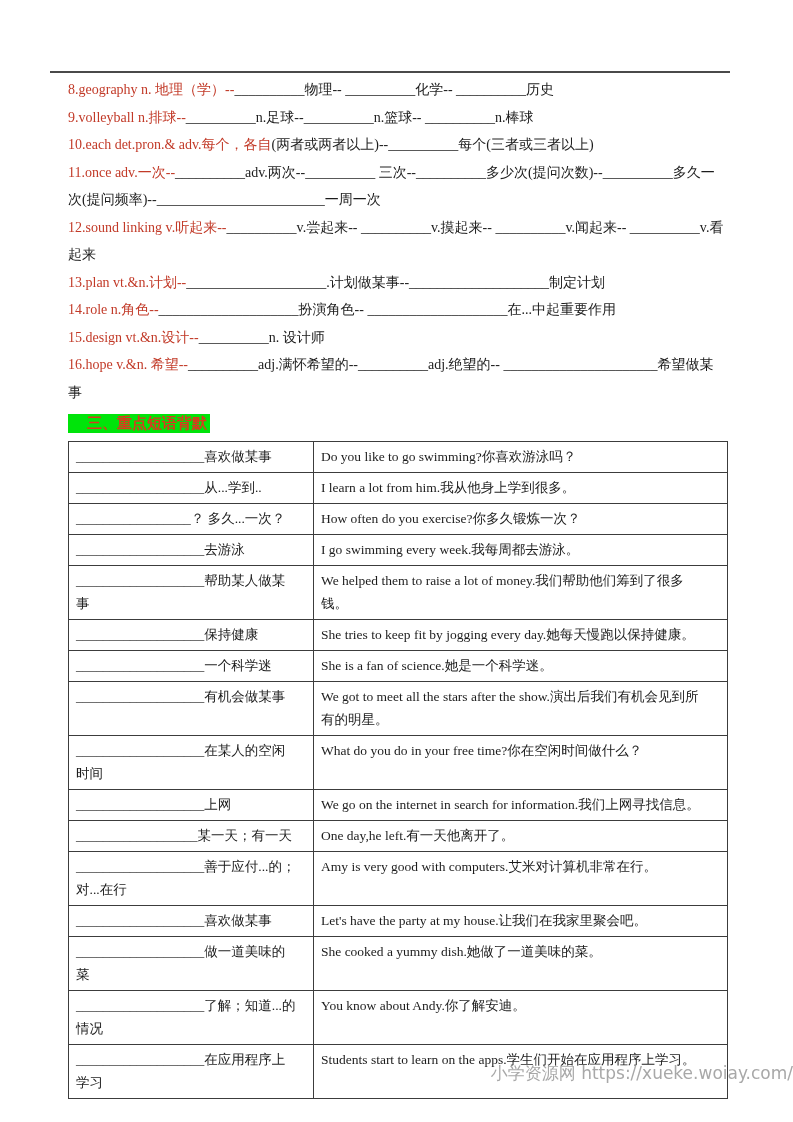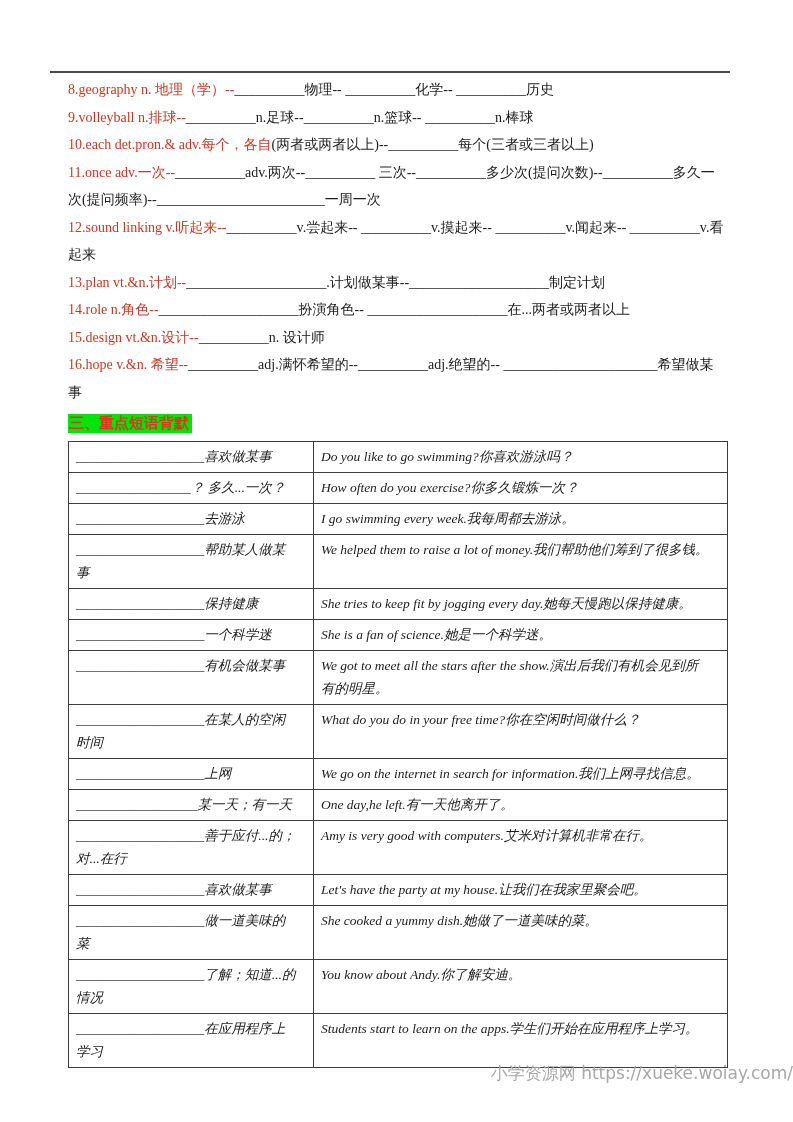--- a/index.html
+++ b/index.html
@@ -16,35 +16,34 @@
     position:absolute; left:50px; top:71px; width:680px; height:0;
     border-top:2px solid #4a4a4a;
   }
   .vocab { font-size:14px; line-height:27.5px; word-break:break-all; }
   .vocab p { margin:0; }
   .vocab .head { color:var(--accent-red,#c23a28); }
   .section-heading { margin:7px 0 7px; font-size:15px; font-weight:bold; line-height:21px; }
   .section-heading .hl {
     background:var(--highlight-green,#00e40a);
     color:var(--heading-red,#d93a1e);
-    padding:1px 3px 2px 1px;
+    padding:1px 3px 2px 19px;
   }
   table.phrase-table {
     border-collapse:collapse;
     width:659px;
     font-size:13.5px;
     line-height:23px;
     table-layout:fixed;
   }
   .phrase-table td {
     border:1px solid var(--border,#3c3c3c);
     padding:3px 17px 4px 7px;
     vertical-align:top;
     word-break:break-all;
-    font-style:italic;
   }
   td.cell-left { width:245px; }
   td.cell-right { width:414px; }
   .blank { letter-spacing:0; }
   .footer {
     position:absolute; left:0; width:793px; top:1062px;
     text-align:right;
     font-family:"DejaVu Sans","Liberation Sans",sans-serif;
     font-size:17px;
     color:var(--footer-gray,#a8a8a8);
@@ -63,38 +62,42 @@
   <p class="vocab-item"><span class="head">9.volleyball n.排球--</span><span class="rest">__________n.足球--__________n.篮球-- __________n.棒球</span></p>
 
   <p class="vocab-item"><span class="head">10.each  det.pron.&amp; adv.每个，各自</span><span class="rest">(两者或两者以上)--__________每个(三者或三者以上)</span></p>
 
   <p class="vocab-item"><span class="head">11.once adv.一次--</span><span class="rest">__________adv.两次--__________ 三次--__________多少次(提问次数)--__________多久一次(提问频率)--________________________一周一次</span></p>
 
   <p class="vocab-item"><span class="head">12.sound linking v.听起来--</span><span class="rest">__________v.尝起来-- __________v.摸起来-- __________v.闻起来-- __________v.看起来</span></p>
 
   <p class="vocab-item"><span class="head">13.plan vt.&amp;n.计划--</span><span class="rest">____________________.计划做某事--____________________制定计划</span></p>
 
-  <p class="vocab-item"><span class="head">14.role n.角色--</span><span class="rest">____________________扮演角色-- ____________________在...两者或两者以上</span></p>
+  <p class="vocab-item"><span class="head">14.role n.角色--</span><span class="rest">____________________扮演角色-- ____________________在...中起重要作用</span></p>
 
   <p class="vocab-item"><span class="head">15.design vt.&amp;n.设计--</span><span class="rest">__________n. 设计师</span></p>
 
   <p class="vocab-item"><span class="head">16.hope v.&amp;n. 希望--</span><span class="rest">__________adj.满怀希望的--__________adj.绝望的-- ______________________希望做某事</span></p>
 </div>
 
   <div class="section-heading">
     <span class="hl">三、重点短语背默</span>
   </div>
 
   <table class="phrase-table">
     <tbody>
   <tr class="phrase-row">
     <td class="cell-left"><span class="blank">___________________</span><span>喜欢做某事</span></td>
     <td class="cell-right"><span>Do you like to go swimming?你喜欢游泳吗？</span></td>
   </tr>
 
+  <tr class="phrase-row">
+    <td class="cell-left"><span class="blank">___________________</span><span>从...学到..</span></td>
+    <td class="cell-right"><span>I learn a lot from him.我从他身上学到很多。</span></td>
+  </tr>
 
   <tr class="phrase-row">
     <td class="cell-left"><span class="blank">_________________</span><span>？ 多久...一次？</span></td>
     <td class="cell-right"><span>How often do you exercise?你多久锻炼一次？</span></td>
   </tr>
 
   <tr class="phrase-row">
     <td class="cell-left"><span class="blank">___________________</span><span>去游泳</span></td>
     <td class="cell-right"><span>I go swimming every week.我每周都去游泳。</span></td>
   </tr>

